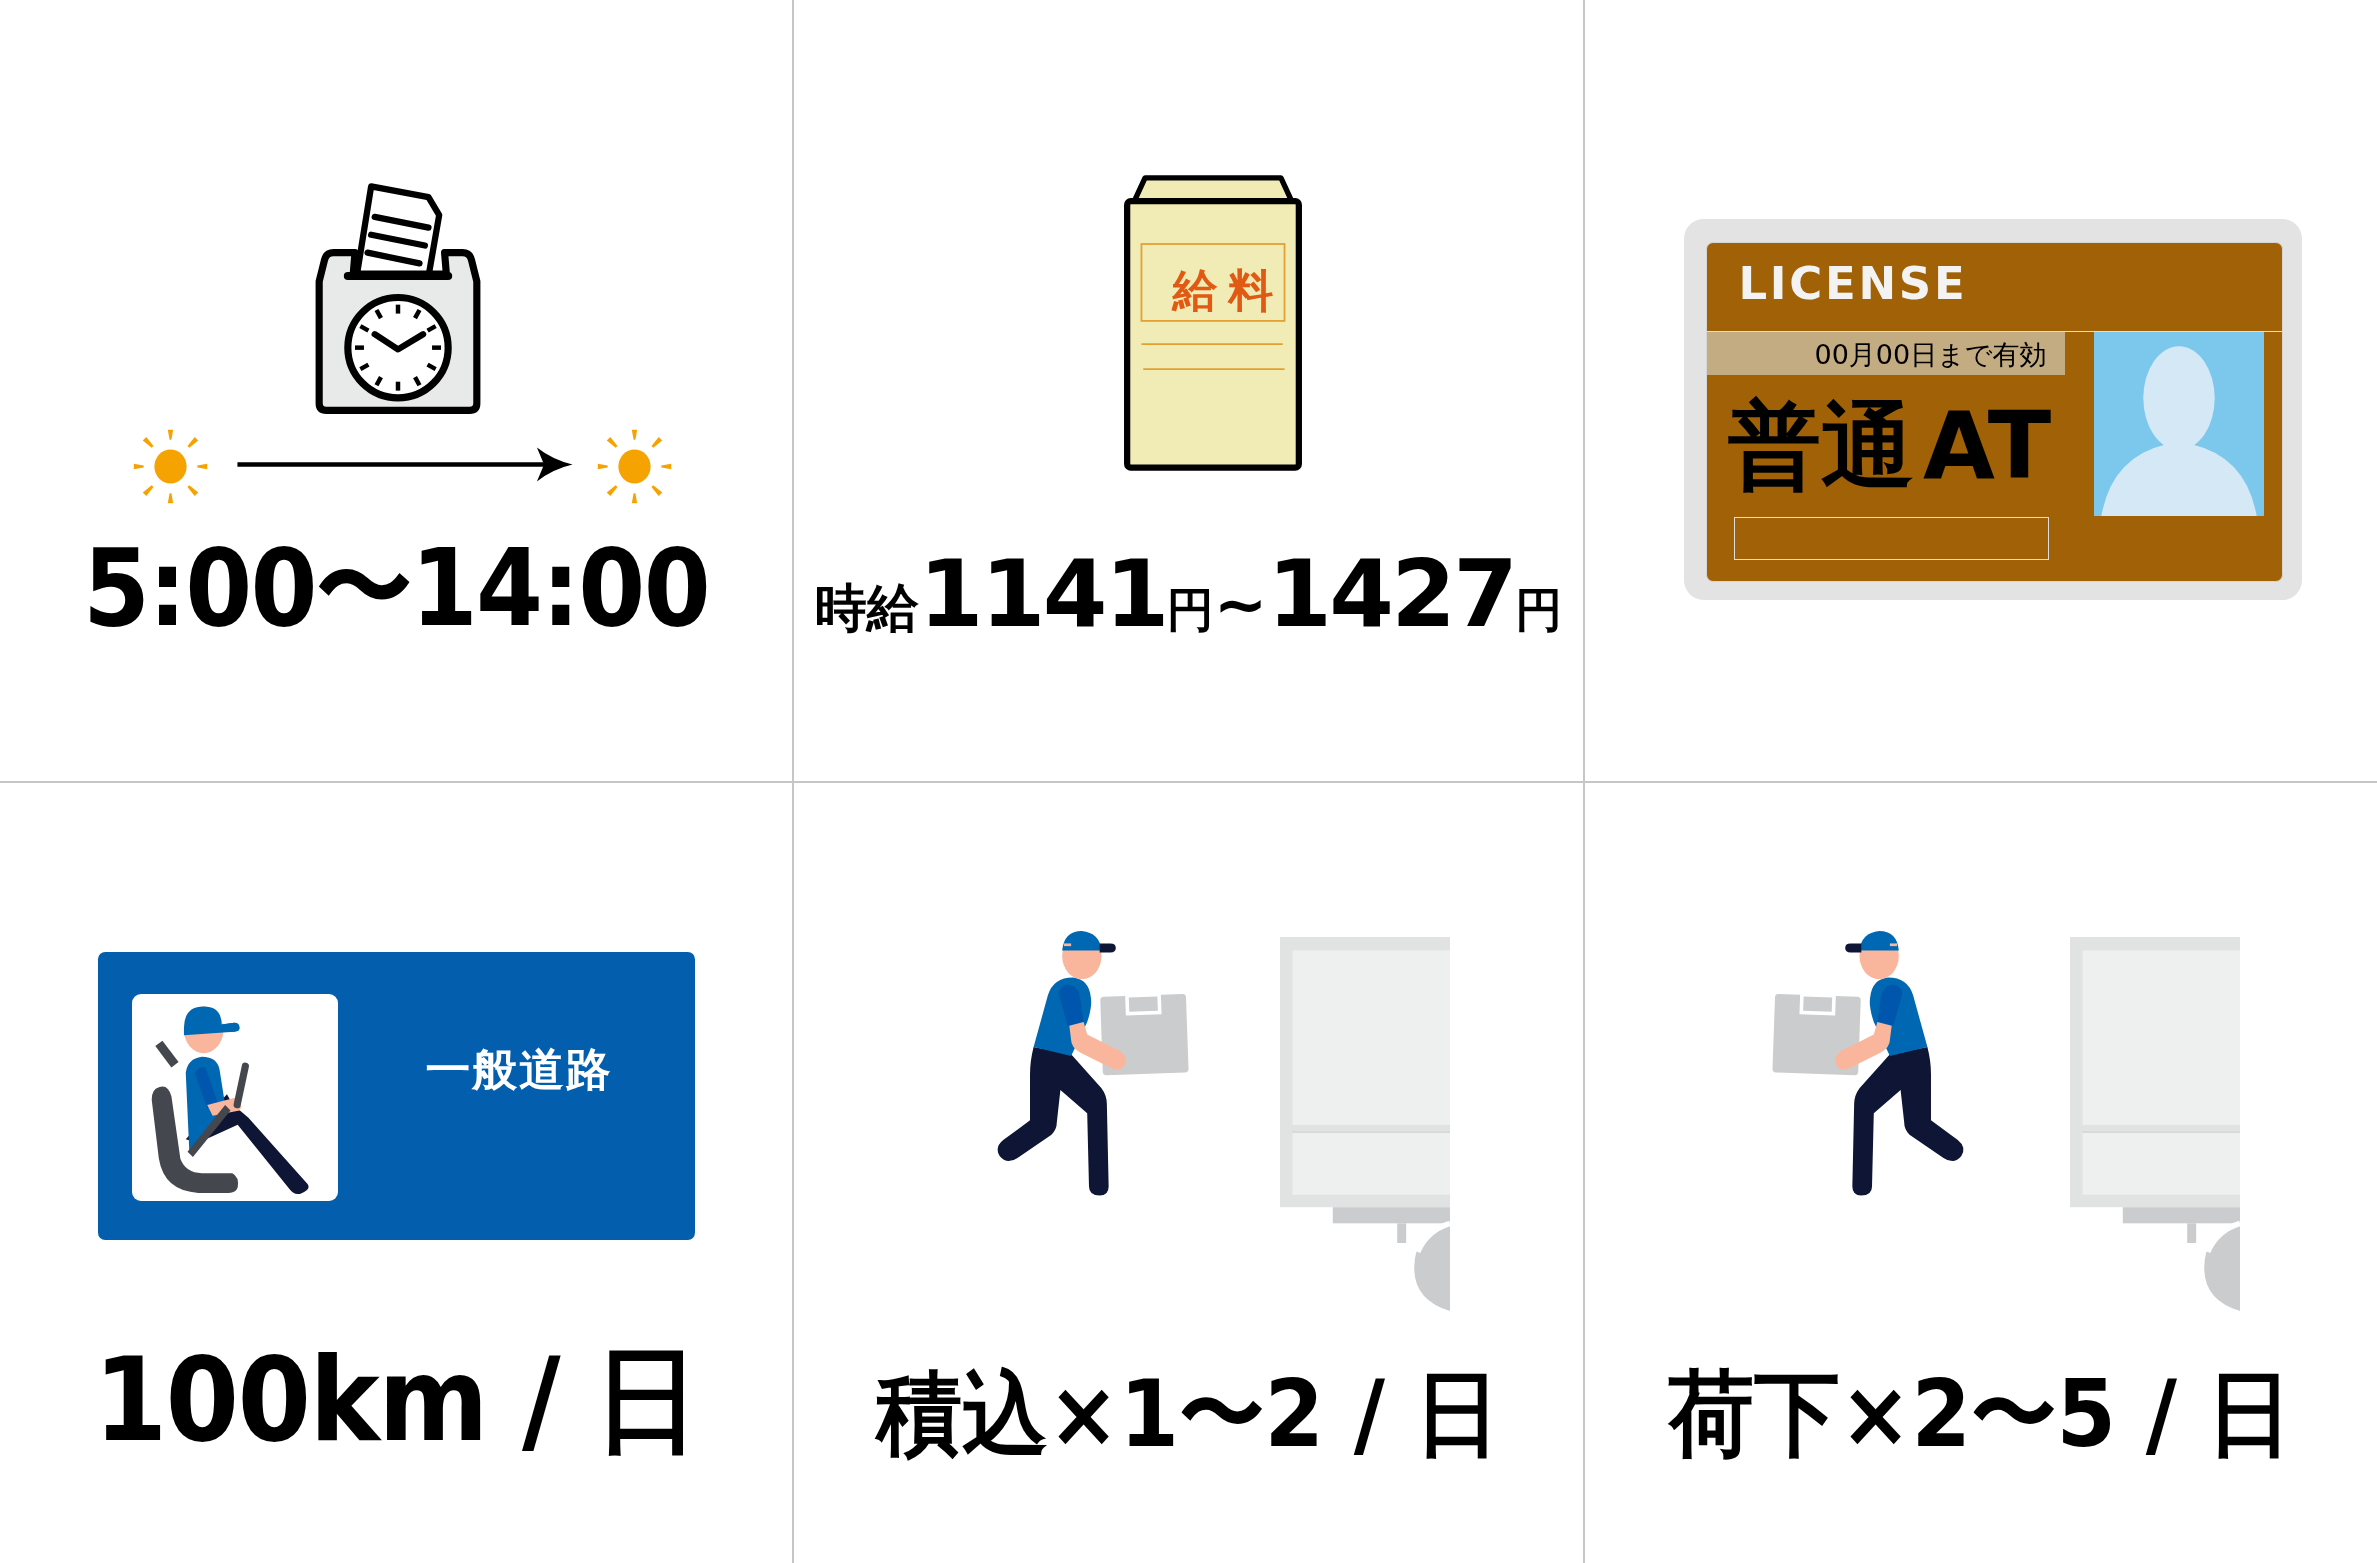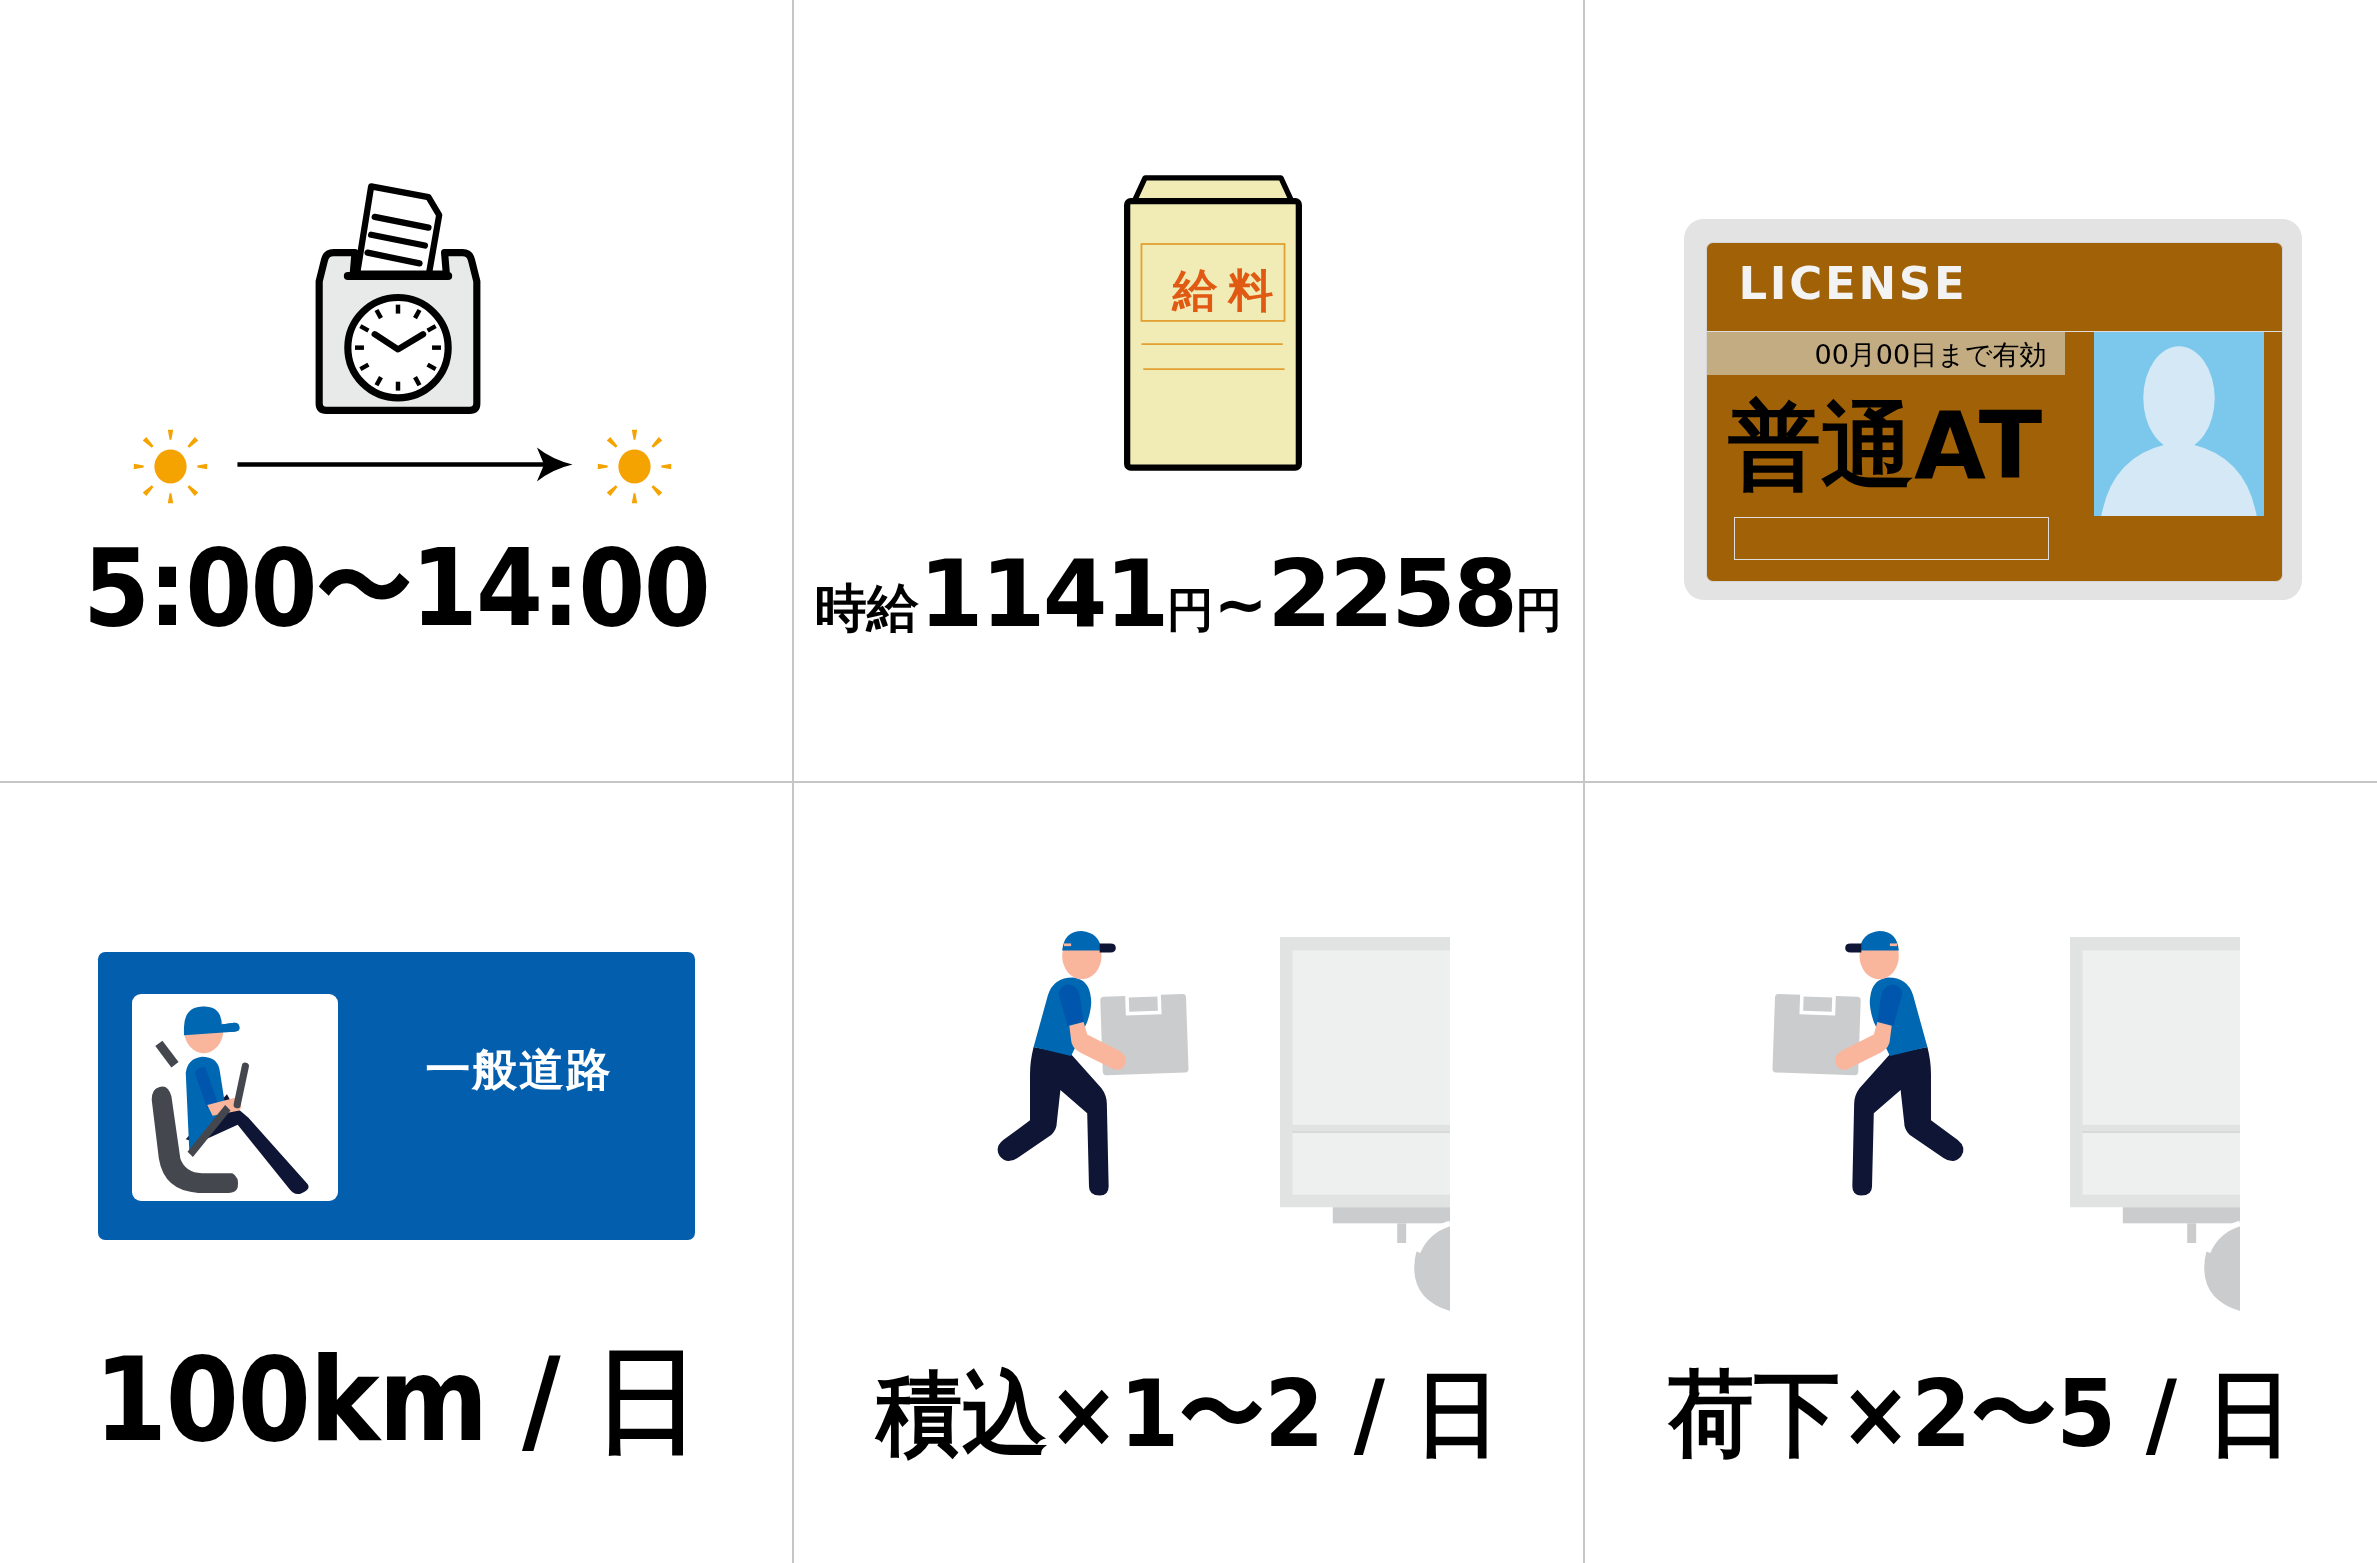--- a/index.html
+++ b/index.html
@@ -90,34 +90,34 @@
   <svg class="abs" style="left:326px;top:174px" width="186" height="301" viewBox="0 0 208 336">
     <path d="M16 30 L28 4 L180 4 L192 30 Z" fill="#f1ecb5" stroke="#000" stroke-width="6" stroke-linejoin="round"></path>
     <rect x="8" y="30" width="192" height="298" rx="4" fill="#f1ecb5" stroke="#000" stroke-width="7"></rect>
     <rect x="24" y="78" width="160" height="86" fill="none" stroke="#e2a032" stroke-width="2"></rect>
     <line x1="24" y1="190" x2="182" y2="190" stroke="#e2a032" stroke-width="2"></line>
     <line x1="26" y1="218" x2="184" y2="218" stroke="#e2a032" stroke-width="2"></line>
   </svg>
   <div class="abs" style="left: 347px; top: 261px; width: 143px; text-align: right; font-size: 45px; font-weight: bold; letter-spacing: 10.7px; color: rgb(224, 90, 20);">給料</div>
 
   <div class="cell-title" style="left:0;width:789px;top:541px;font-size:93px;line-height:107px">
-    <span class="lbl">時給</span><span style="letter-spacing:-2.7px">1141</span><span class="small-unit">円</span><span style="font-size:64px">~</span><span style="letter-spacing:-2.7px">2258</span><span class="small-unit">円</span>
+    <span class="lbl">時給</span><span style="letter-spacing:-2.7px">1141</span><span class="small-unit">円</span><span style="font-size:64px">~</span><span style="letter-spacing:-2.7px">1427</span><span class="small-unit">円</span>
   </div>
 </div>
 
 <div class="abs" style="left:1584px;top:0;width:793px;height:781px">
   <div class="abs" style="left:100px;top:219px;width:618px;height:381px;background:#e3e3e3;border-radius:19.7px">
     <div class="abs" style="left:21.5px;top:23px;width:575px;height:338px;background:#a16207;border-radius:7.2px;border:0.9px solid #d6d6d6;overflow:hidden">
       <div class="abs" style="left:32px;top:14.3px;font-size:45px;font-weight:bold;color:#f3f3f3;letter-spacing:2.7px">LICENSE</div>
       <div class="abs" style="left:0;top:88px;width:575px;height:0.9px;background:#dedede"></div>
       <div class="abs" style="left:0;top:89px;width:358px;height:43px;background:#c3ac82">
         <div class="abs" style="right:18px;top:5.4px;font-size:27px;color:#000;white-space:nowrap">00月00日まで有効</div>
       </div>
       <div class="abs" style="left:21.5px;top:154px;font-size:93px;font-weight:bold;color:#000;white-space:nowrap;line-height:98px">
-        <span>普通</span><span style="">AT</span>
+        <span>普通</span><span style="margin-left:9px">AT</span>
       </div>
       <div class="abs" style="left:27px;top:274px;width:313px;height:41px;border:0.9px solid #dedede"></div>
       <div class="abs" style="left:387px;top:89px;width:170px;height:184px;background:#7bc8ec;overflow:hidden">
         <svg width="170" height="184" viewBox="0 0 190 206">
           <ellipse cx="95" cy="74" rx="40" ry="58" fill="#d4e8f6"></ellipse>
           <path d="M8 206 Q20 140 80 126 L110 126 Q170 140 182 206 Z" fill="#d4e8f6"></path>
         </svg>
       </div>
     </div>
   </div>

